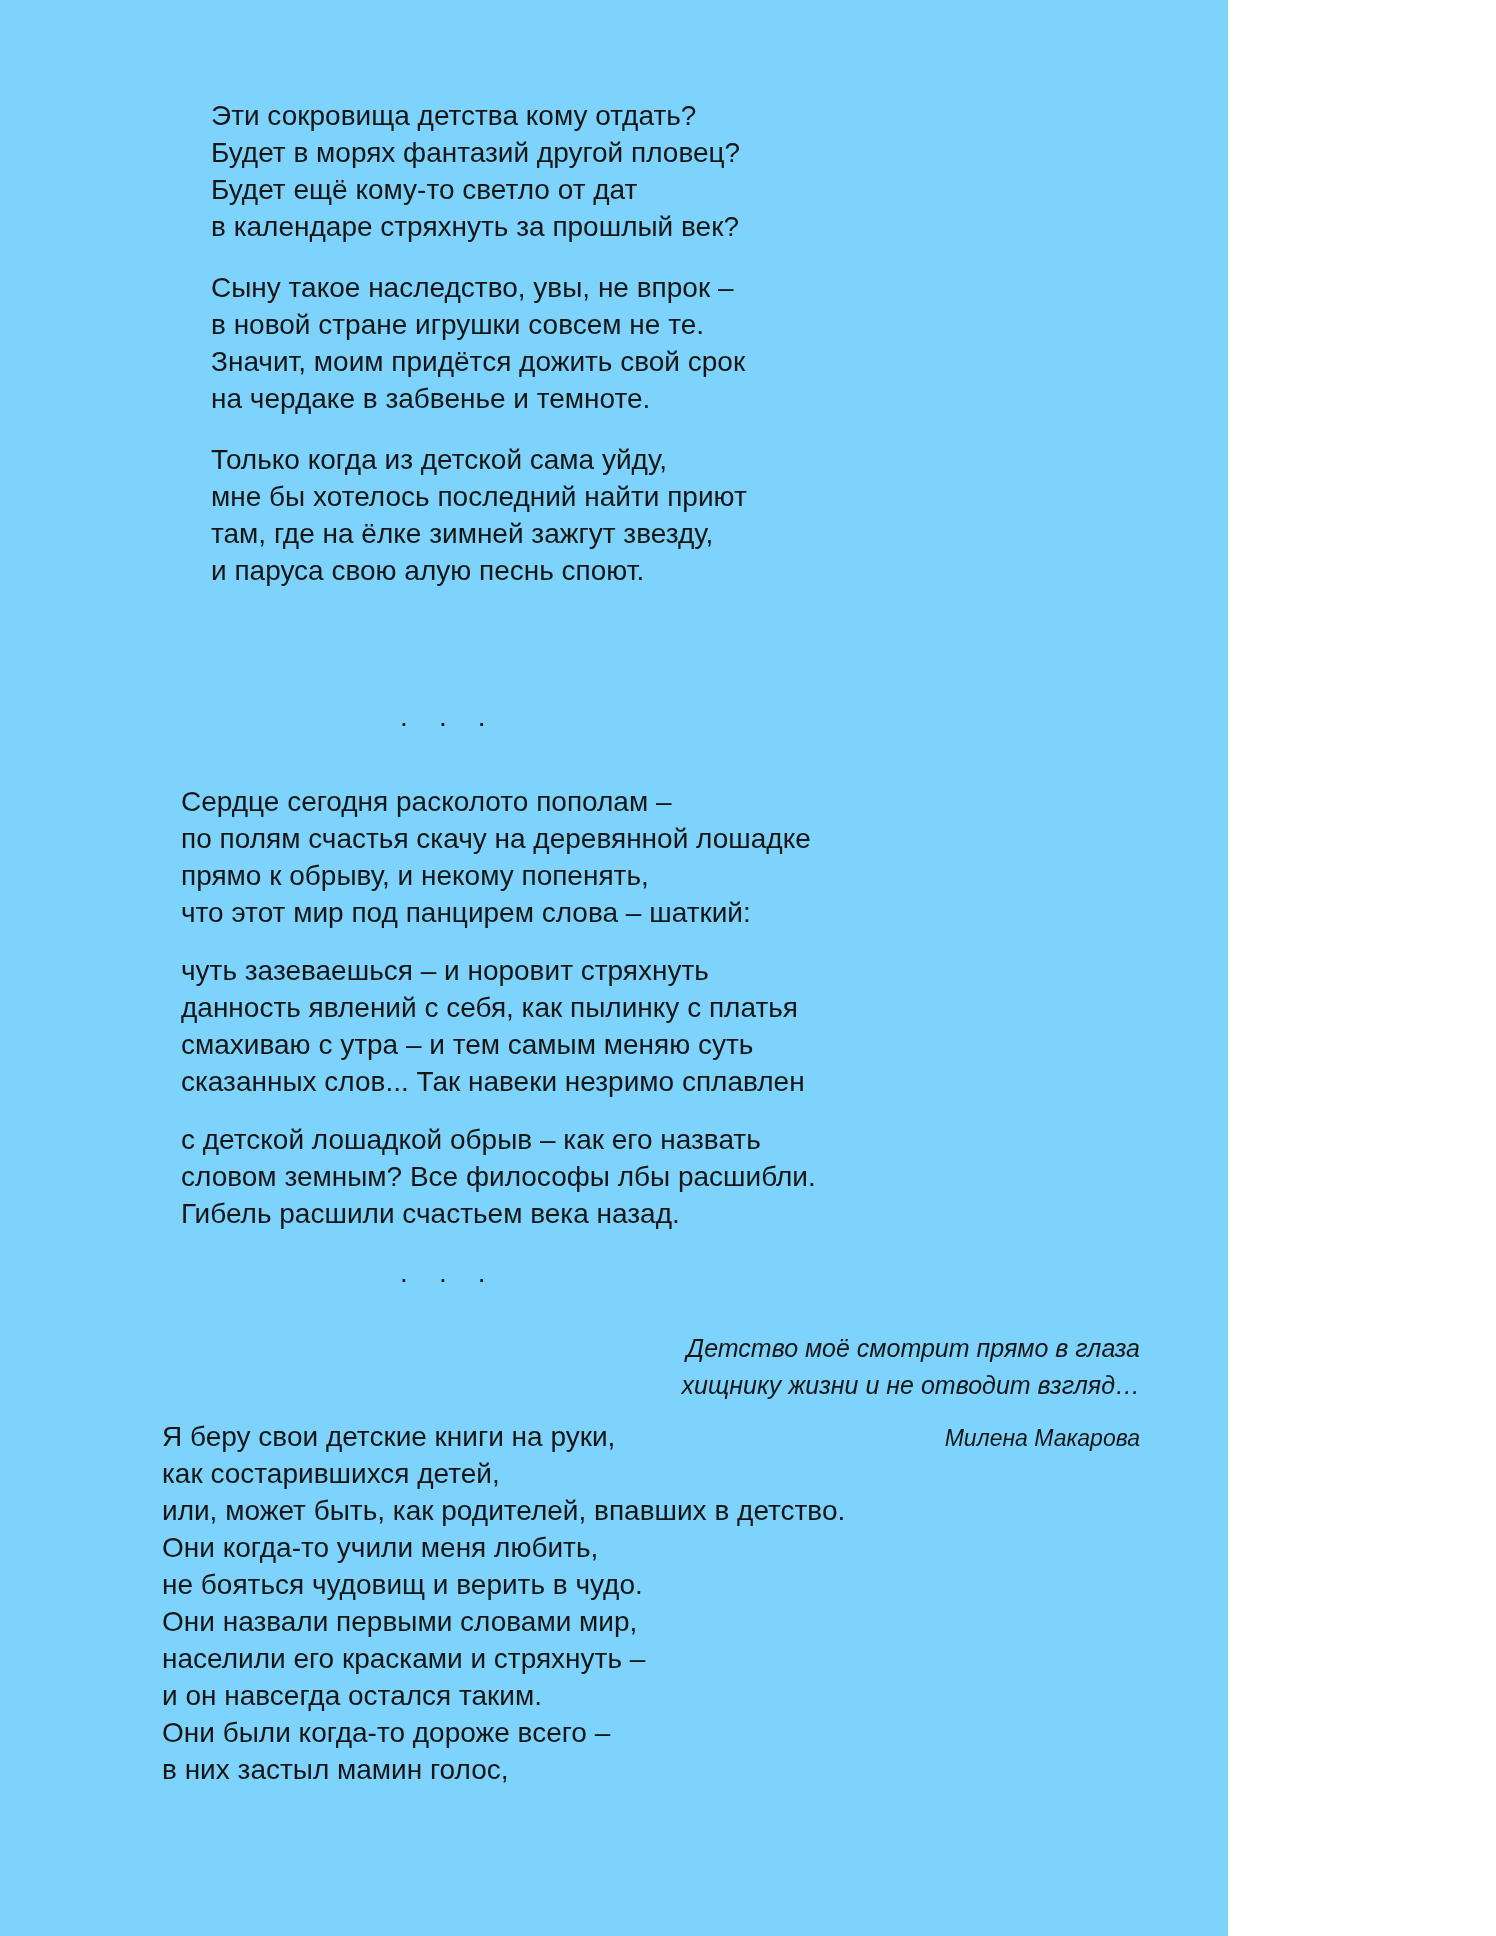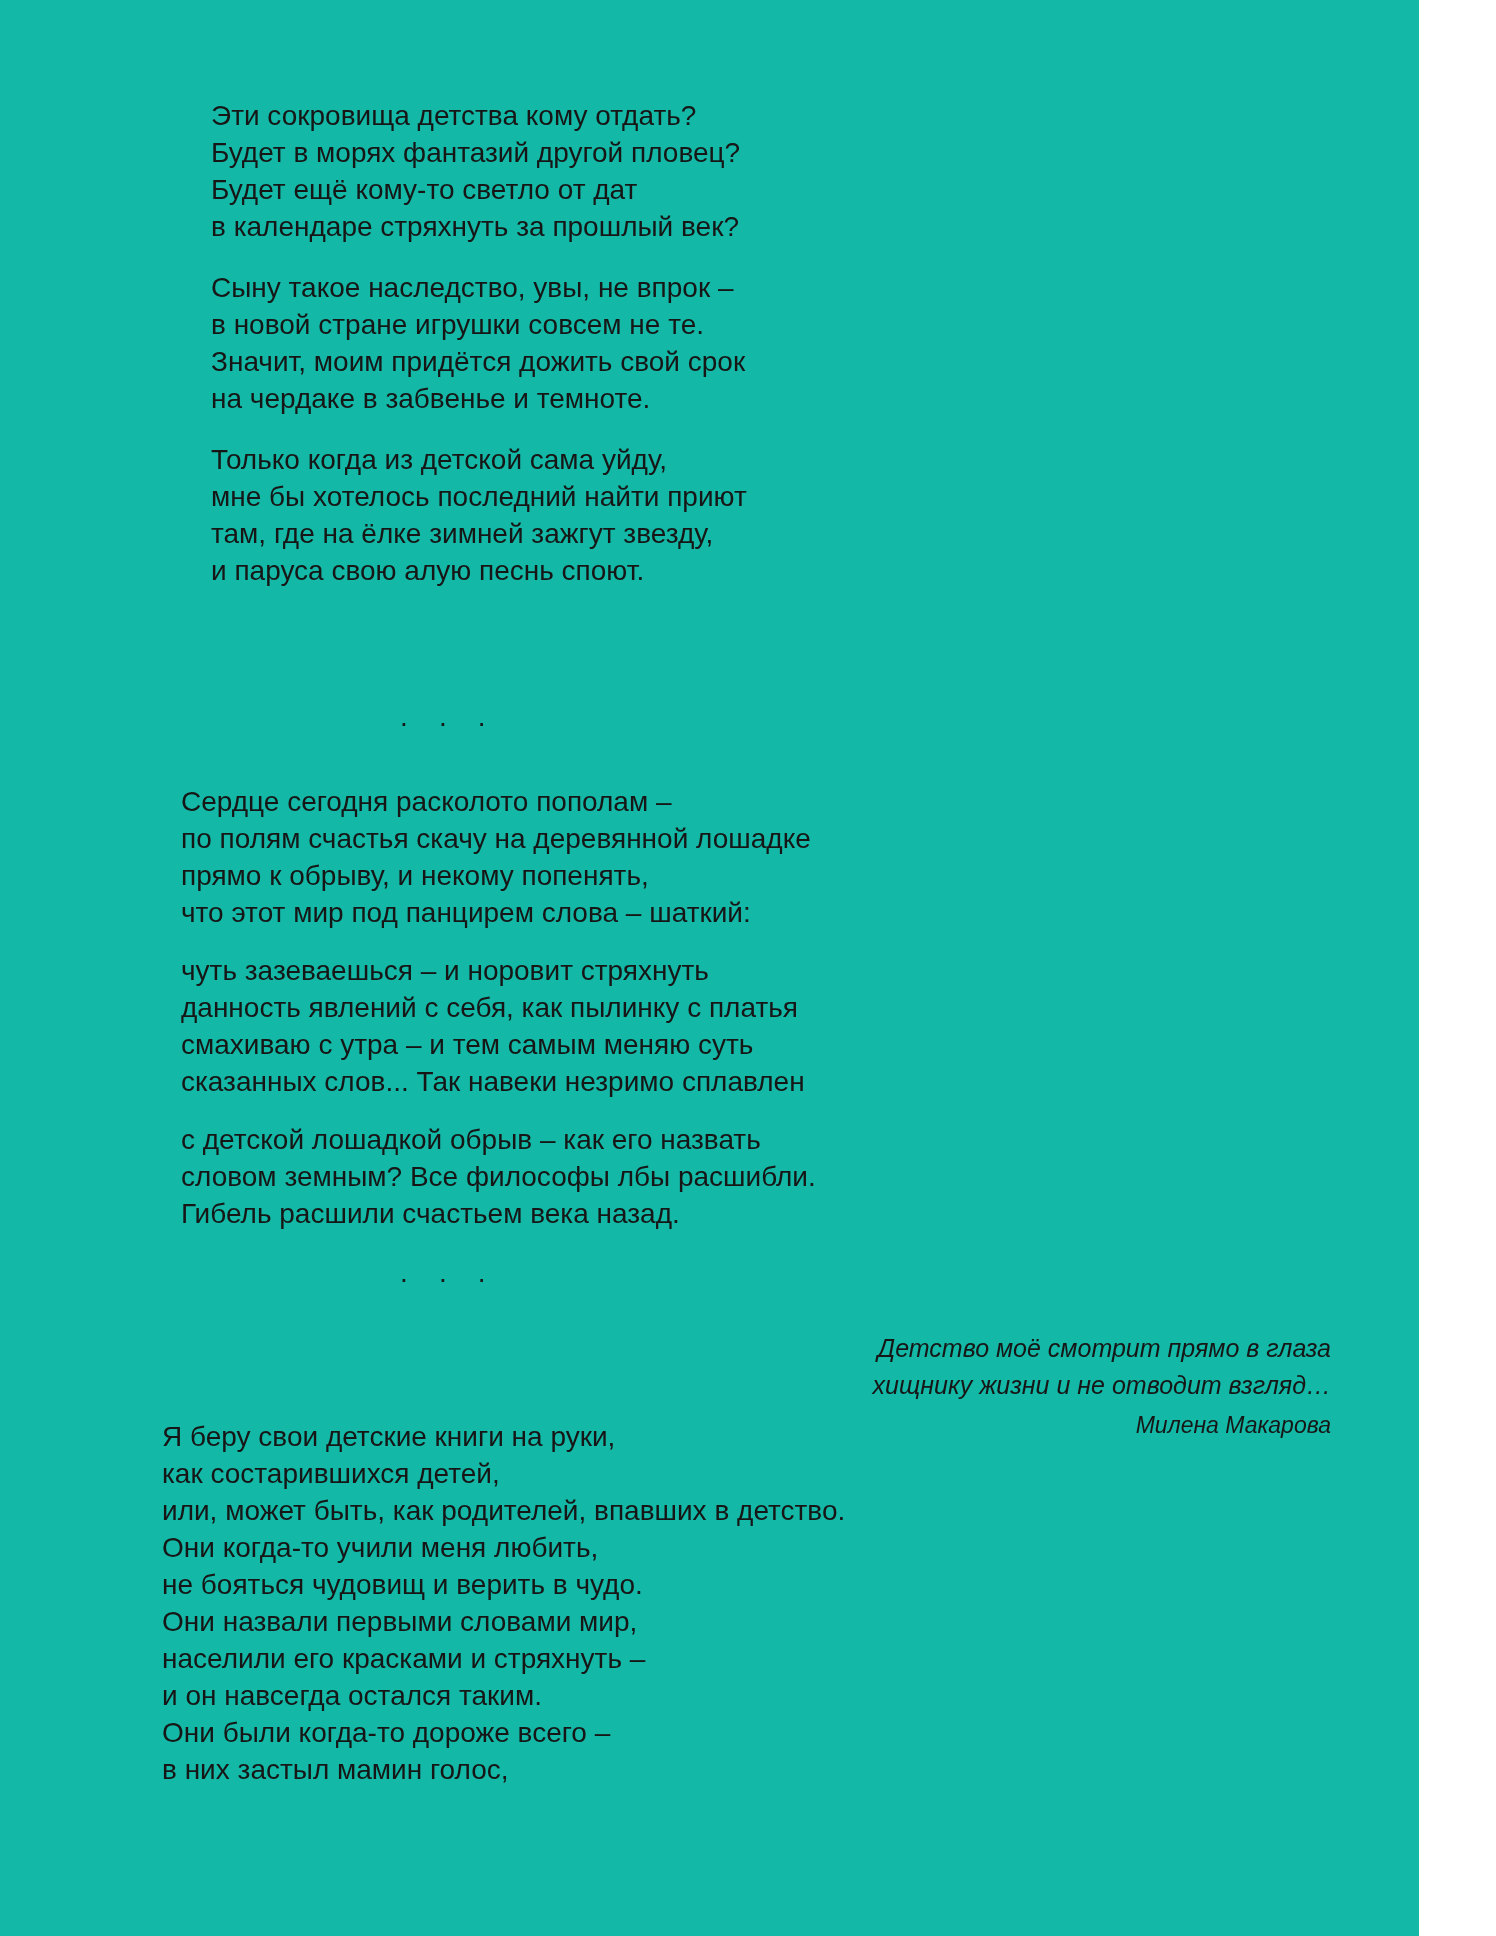--- a/index.html
+++ b/index.html
@@ -2,27 +2,26 @@
 <html lang="ru"><head>
 <meta charset="utf-8">
 <style>
   html, body {
     margin: 0;
     padding: 0;
     background: #ffffff;
   }
   .page {
     position: relative;
-    width: 1390px;
+    width: 1228px;
     height: 1936px;
-    background: #14b8a6;
+    background: #7dd3fc;
     font-family: "Liberation Sans", sans-serif;
     color: #161616;
     overflow: hidden;
-    padding-left: 29px;
   }
   .poem {
     position: absolute;
     font-size: 28px;
     line-height: 37px;
     white-space: nowrap;
   }
   .stanza {
     margin: 0;
     padding: 0;
@@ -50,21 +49,21 @@
     right: 88px;
     top: 1330px;
     text-align: right;
     font-style: italic;
     font-size: 25px;
     line-height: 37px;
     white-space: nowrap;
   }
   .epigraph-attribution {
     font-size: 23px;
-    margin-top: 3px;
+    margin-top: 16px;
   }
 </style>
 </head>
 <body>
 
 <div class="page">
 
   <div class="poem" id="poem1">
     <div class="stanza">
       <div class="verse-line">Эти сокровища детства кому отдать?</div>

